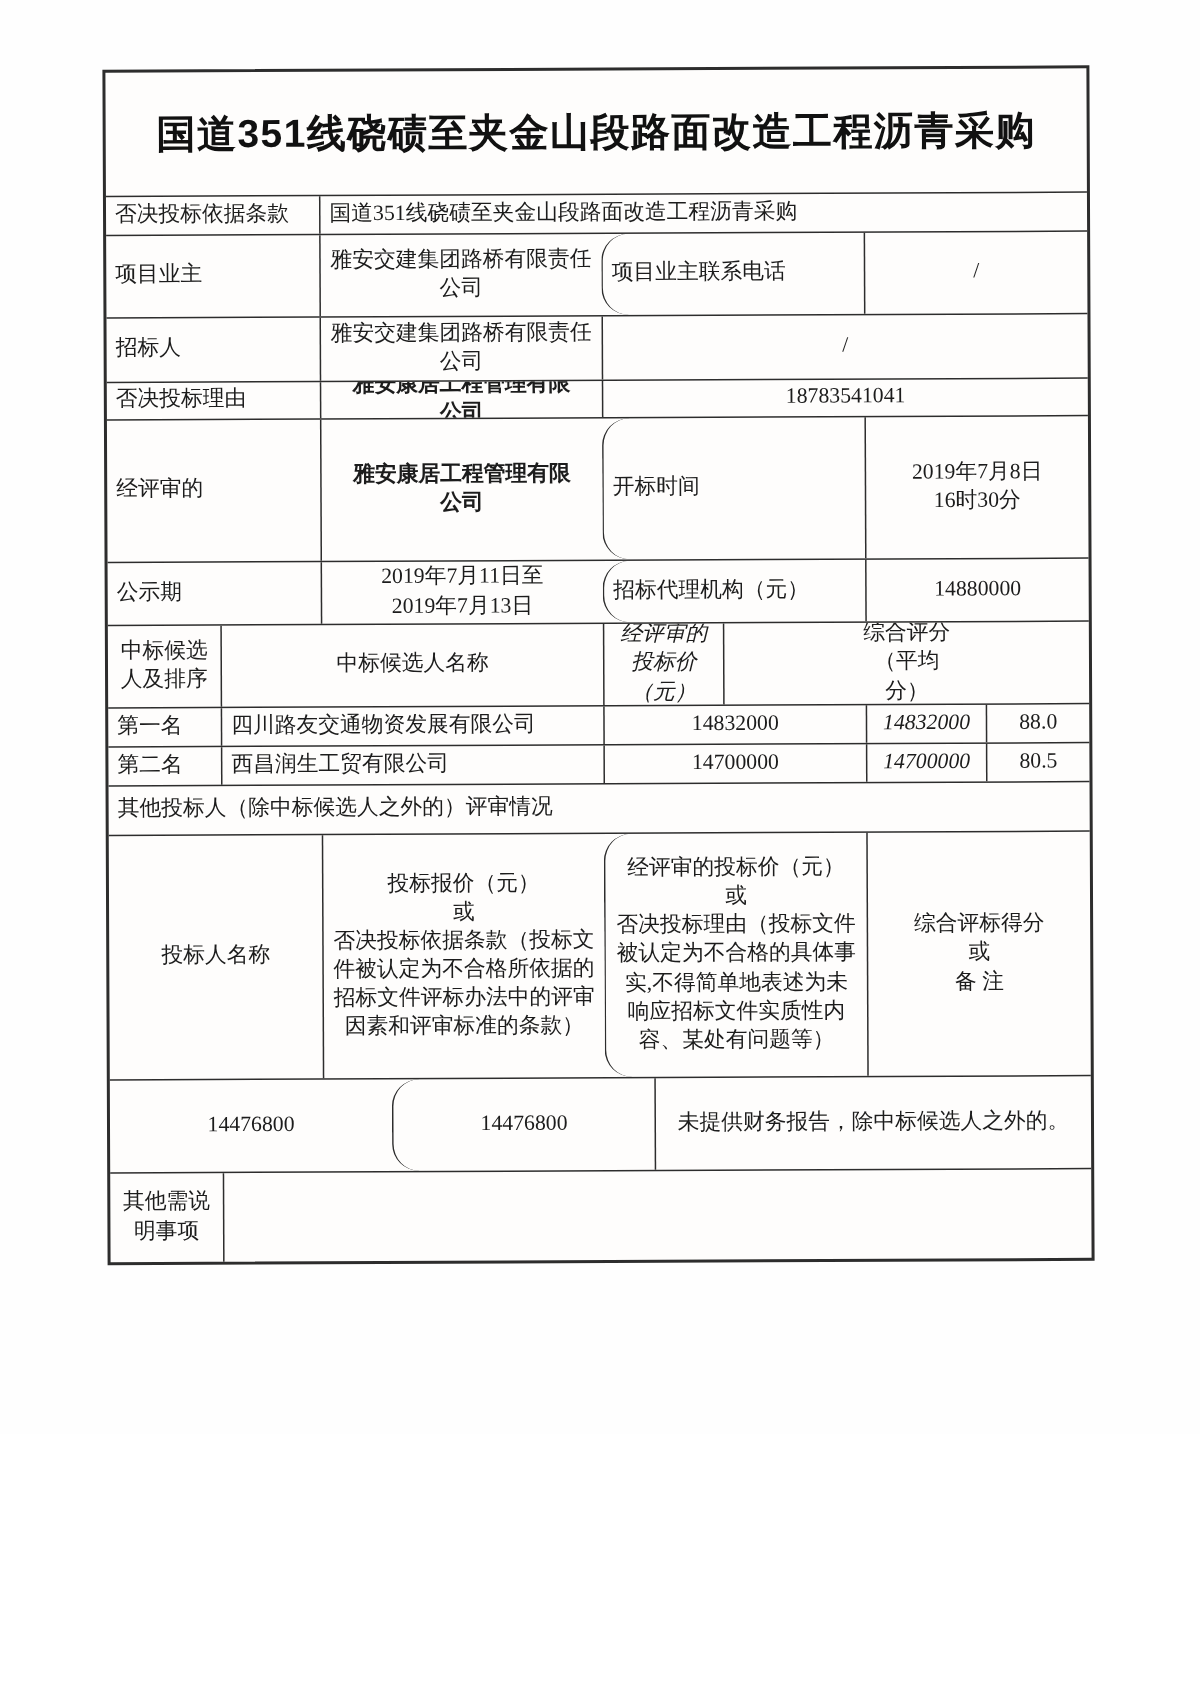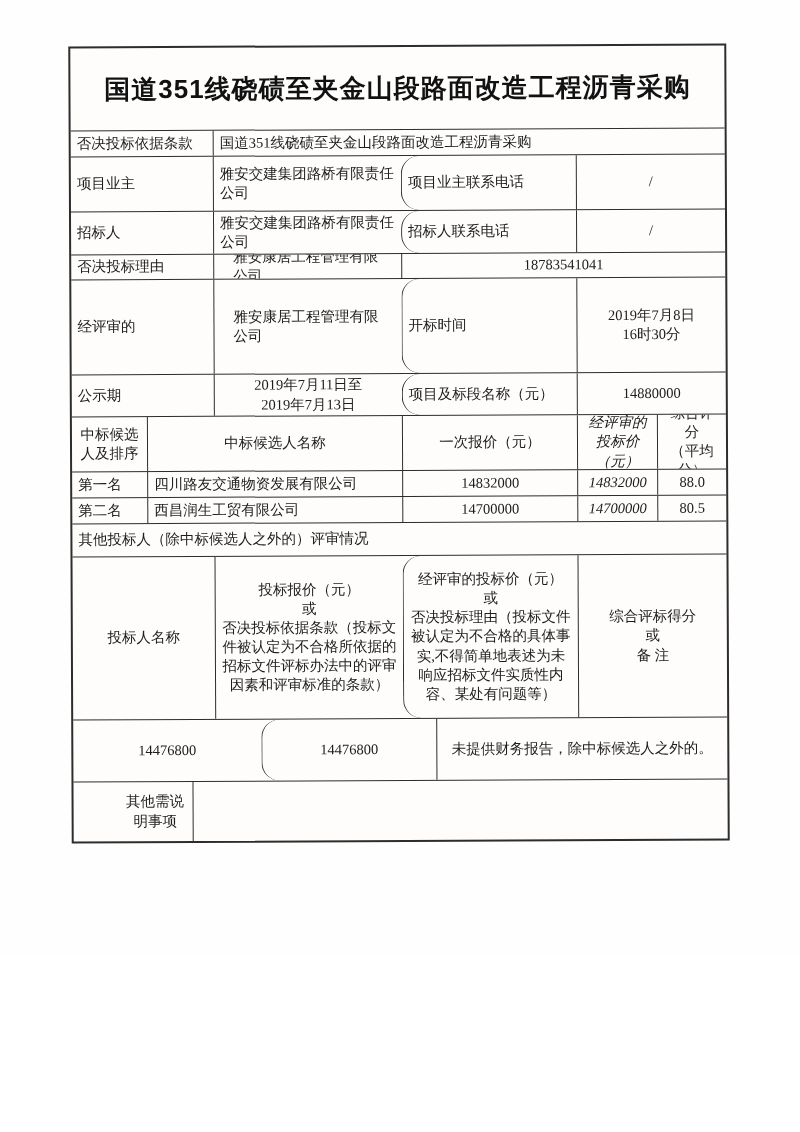--- a/index.html
+++ b/index.html
@@ -54,47 +54,47 @@
   .h-r7 { height: 55px; }
   .h-r8 { height: 26px; }
   .h-r9 { height: 26px; }
   .h-r10 { height: 33px; }
   .h-r11 { height: 163px; }
   .h-r12 { height: 62px; }
   .h-r13 { height: 60px; }
 
   
   .c1 { width: 142px; flex: 0 0 142px; }
-  .c2 { width: 188px; flex: 0 0 188px; }
+  .c2 { width: 188px; flex: 0 0 188px; text-align: center; }
   .c3 { width: 175px; flex: 0 0 175px; border-radius: 18px; }
   .c4 { flex: 1 1 auto; }
 
   
   .b1 { width: 75px;  flex: 0 0 75px; text-align: center; }
   .b2 { width: 255px; flex: 0 0 255px; }
   .b3 { width: 175px; flex: 0 0 175px; }
   .b4 { width: 80px;  flex: 0 0 80px; font-style: italic; }
   .b5 { flex: 1 1 auto; }
 
   
-  .e1 { width: 75px; flex: 0 0 75px; margin-left: 44px; }
+  .e1 { width: 75px; flex: 0 0 75px; }
   .e2 { flex: 1 1 auto; }
 
   .doc-title {
     flex: 1;
     justify-content: center;
     text-align: center;
     font-family: "Liberation Sans", "DejaVu Sans", sans-serif;
     font-weight: bold;
     font-size: 26px;
     letter-spacing: 1px;
     color: #111111;
   }
   .full { flex: 1 1 auto; }
-  .small-pad { padding: 2px 19px; }
+  .small-pad { padding: 2px 19px; font-weight: bold; }
 </style>
 </head>
 <body>
 
 <div class="page">
   <div class="sheet">
 
     <div class="tr h-title">
       <div class="td doc-title">国道351线硗碛至夹金山段路面改造工程沥青采购</div>
     </div>
@@ -107,21 +107,20 @@
     <div class="tr h-r2">
       <div class="td c1 left">项目业主</div>
       <div class="td c2 left">雅安交建集团路桥有限责任公司</div>
       <div class="td c3 left">项目业主联系电话</div>
       <div class="td c4 center">/</div>
     </div>
 
     <div class="tr h-r3">
       <div class="td c1 left">招标人</div>
       <div class="td c2 left">雅安交建集团路桥有限责任公司</div>
-      <div class="td c3 left">招标人联系电话</div>
       <div class="td c4 center">/</div>
     </div>
 
     <div class="tr h-r4">
       <div class="td c1 left">否决投标理由</div>
       <div class="td c2 left small-pad">雅安康居工程管理有限公司</div>
       <div class="td c4 center">18783541041</div>
     </div>
 
     <div class="tr h-r5">
@@ -129,29 +128,28 @@
       <div class="td c2 left small-pad">雅安康居工程管理有限公司</div>
       <div class="td c3 left">开标时间</div>
       <div class="td c4 center">2019年7月8日
 16时30分</div>
     </div>
 
     <div class="tr h-r6">
       <div class="td c1 left">公示期</div>
       <div class="td c2 center">2019年7月11日至
 2019年7月13日</div>
-      <div class="td c3 left">项目及标段名称（元）</div>
+      <div class="td c3 left">招标代理机构（元）</div>
       <div class="td c4 center">14880000</div>
     </div>
 
     <div class="tr h-r7">
       <div class="td b1 center">中标候选
 人及排序</div>
       <div class="td b2 center">中标候选人名称</div>
-      <div class="td b3 center">一次报价（元）</div>
       <div class="td b4 center">经评审的
 投标价
 （元）</div>
       <div class="td b5 center">综合评分
 （平均
 分）</div>
     </div>
 
     <div class="tr h-r8">
       <div class="td b1 left">第一名</div>

